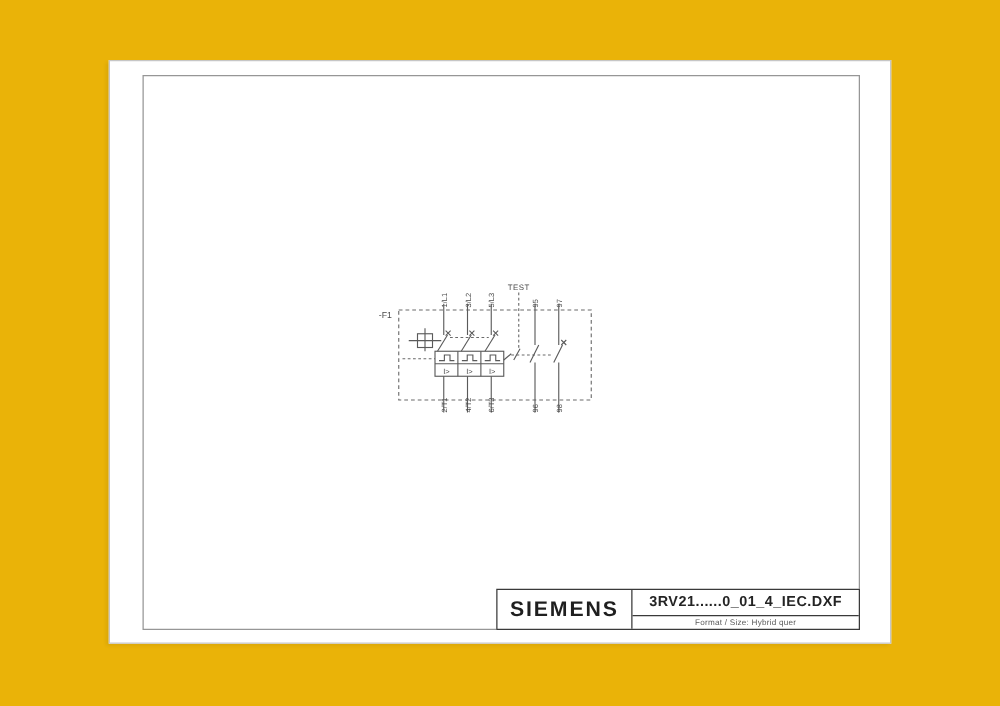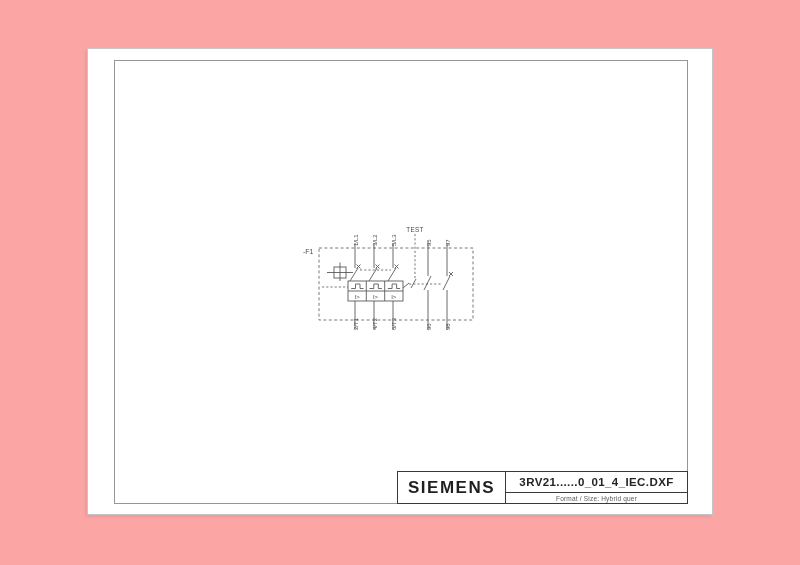--- a/index.html
+++ b/index.html
@@ -8,21 +8,21 @@
     background: #ffffff;
     width: 800px;
     height: 565px;
     overflow: hidden;
     font-family: "Liberation Sans", "DejaVu Sans", sans-serif;
   }
   .canvas {
     position: relative;
     width: 800px;
     height: 565px;
-    background: #fca5a5;
+    background: #eab308;
   }
   .paper {
     position: absolute;
     left: 87px;
     top: 48px;
     width: 626px;
     height: 467px;
     background: #ffffff;
     border: 1px solid #c6c6c6;
     box-shadow: -2px 2px 3px rgba(0,0,0,0.07);

